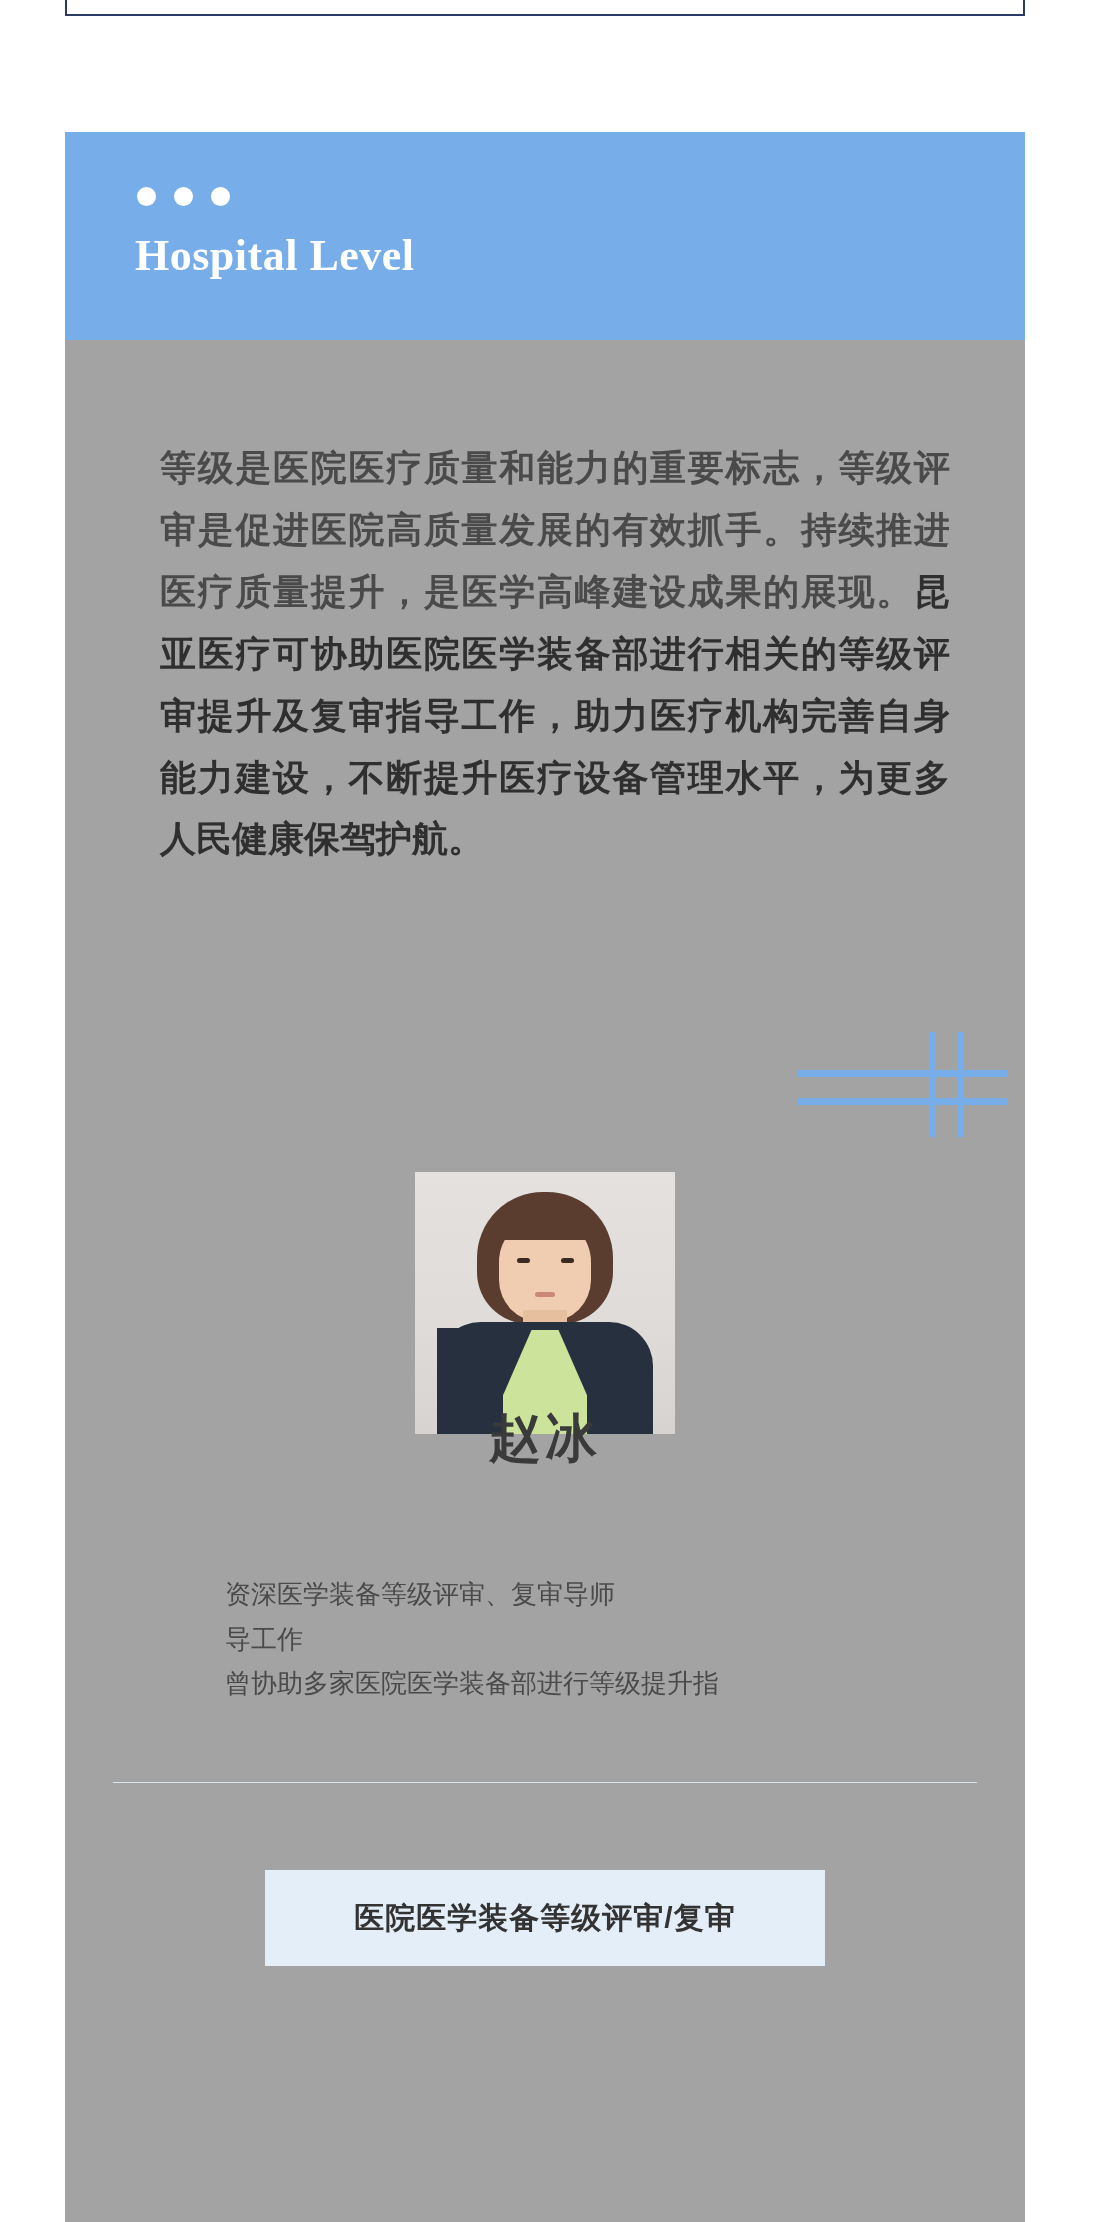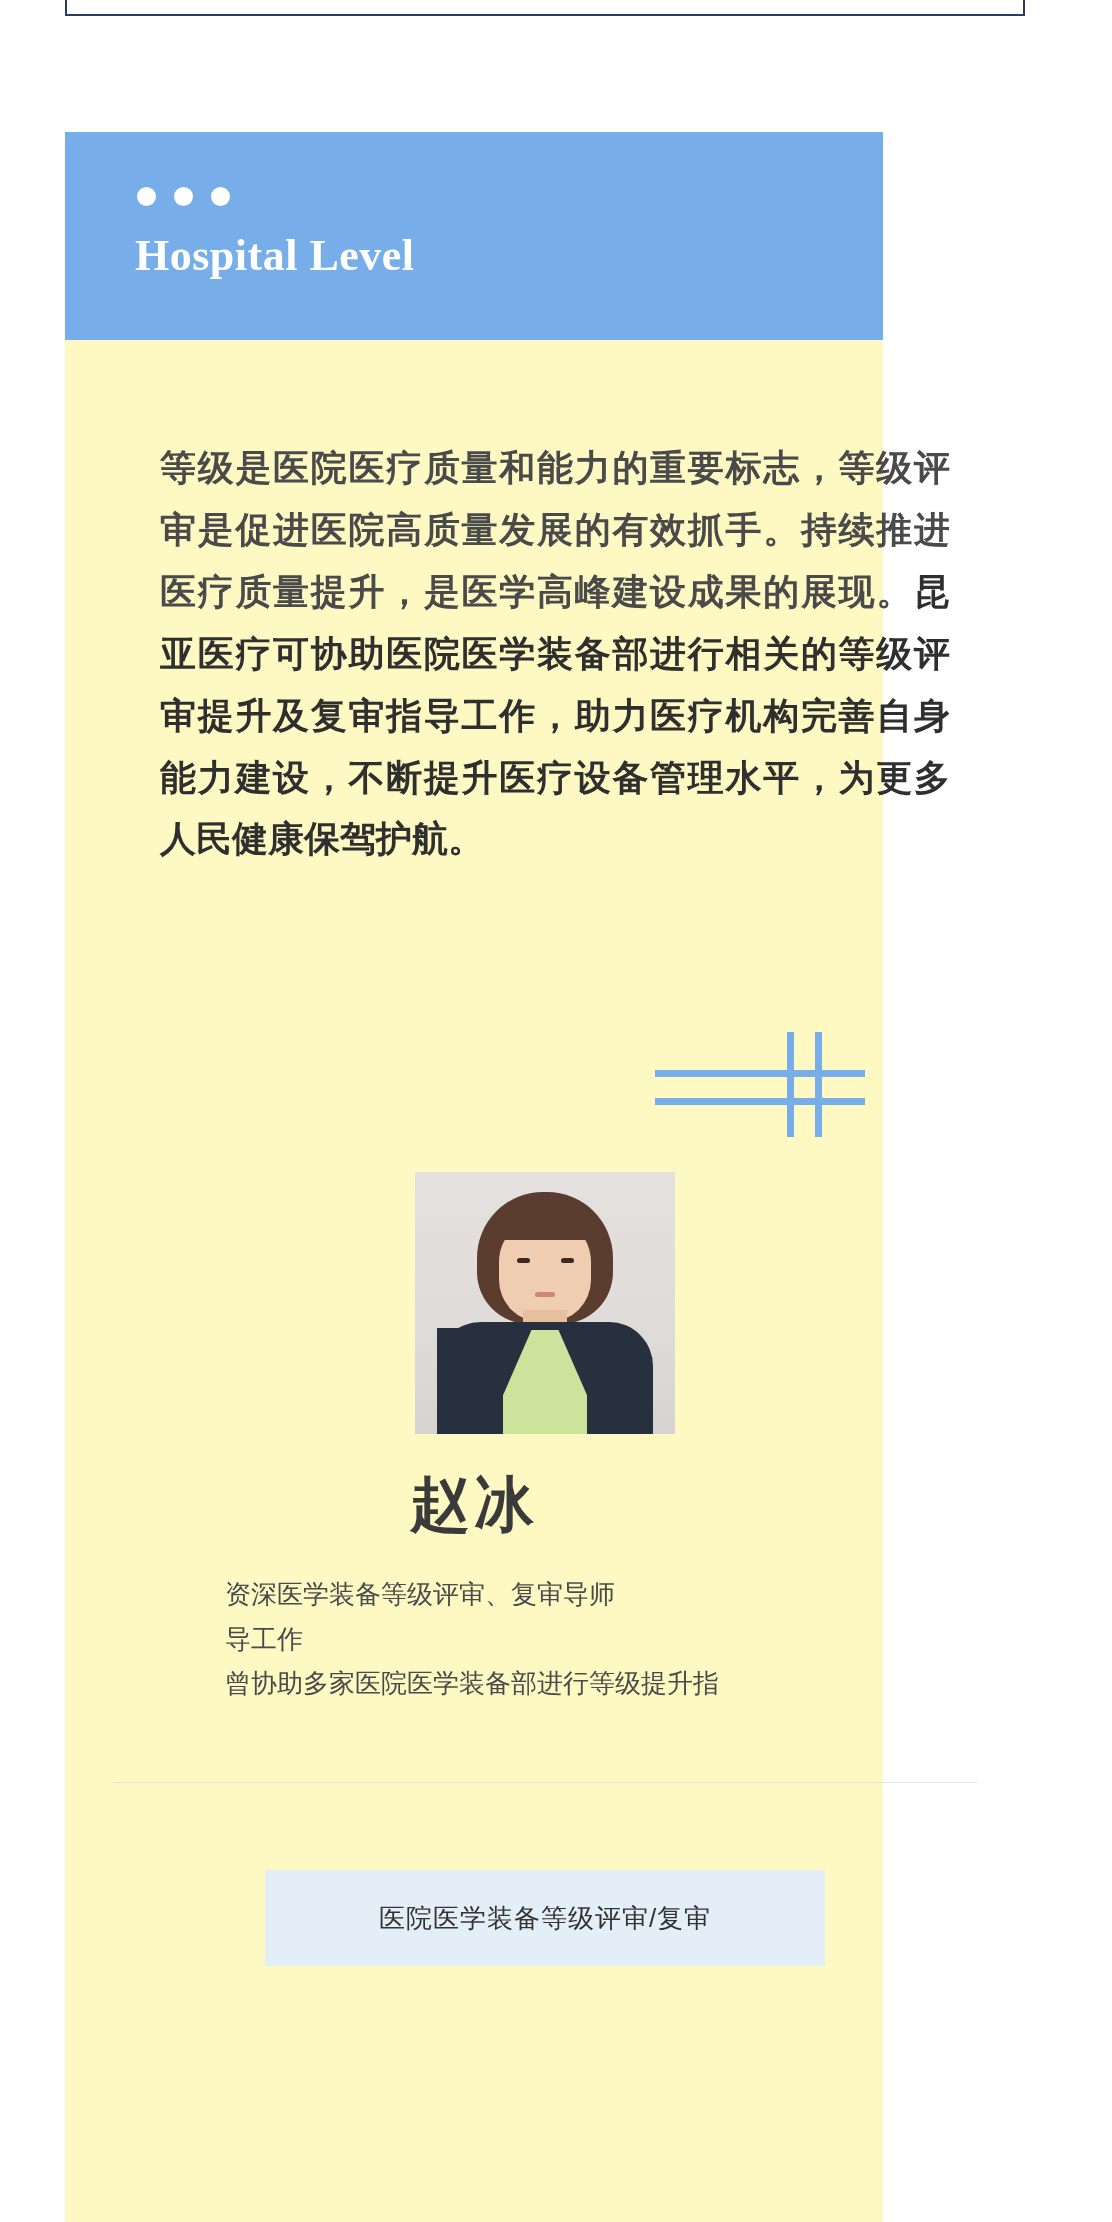--- a/index.html
+++ b/index.html
@@ -20,23 +20,23 @@
     height: 44px;
     border: 2px solid #2b3a67;
     background: #ffffff;
   }
 
   
   .card {
     position: absolute;
     left: 65px;
     top: 132px;
-    width: 818px;
+    width: 960px;
     height: 2090px;
-    background: #fef9c3;
+    background: #a3a3a3;
   }
 
   .card-header {
     position: relative;
     width: 100%;
     height: 208px;
     background: #77aeea;
   }
   .dots {
     position: absolute;
@@ -182,23 +182,23 @@
     font-size: 9px; color: #7dbb5a; font-weight: bold;
   }
   .p-tag {
     position: absolute; left: 118px; top: 196px;
     font-size: 8px; color: #9bbf7c;
   }
 
   .person-name {
     position: absolute;
     left: 0; right: 0;
-    top: 1333px;
+    top: 1272px;
     text-align: center;
-    font-size: 60px;
+    font-size: 52px;
     font-weight: bold;
     color: #3a3a3a;
     letter-spacing: 4px;
   }
   .person-desc {
     position: absolute;
     left: 160px;
     top: 1440px;
     width: 640px;
     font-size: 26px;
@@ -220,22 +220,22 @@
     left: 200px;
     top: 1738px;
     width: 560px;
     height: 96px;
     background: #e4eef8;
     display: flex;
     align-items: center;
     justify-content: center;
   }
   .service-bar span {
-    font-size: 26px;
-    font-weight: normal;
+    font-size: 30px;
+    font-weight: bold;
     color: #333333;
     letter-spacing: 1px;
   }
 </style>
 </head>
 <body>
 
 <div class="top-frame"></div>
 
 <div class="card">

